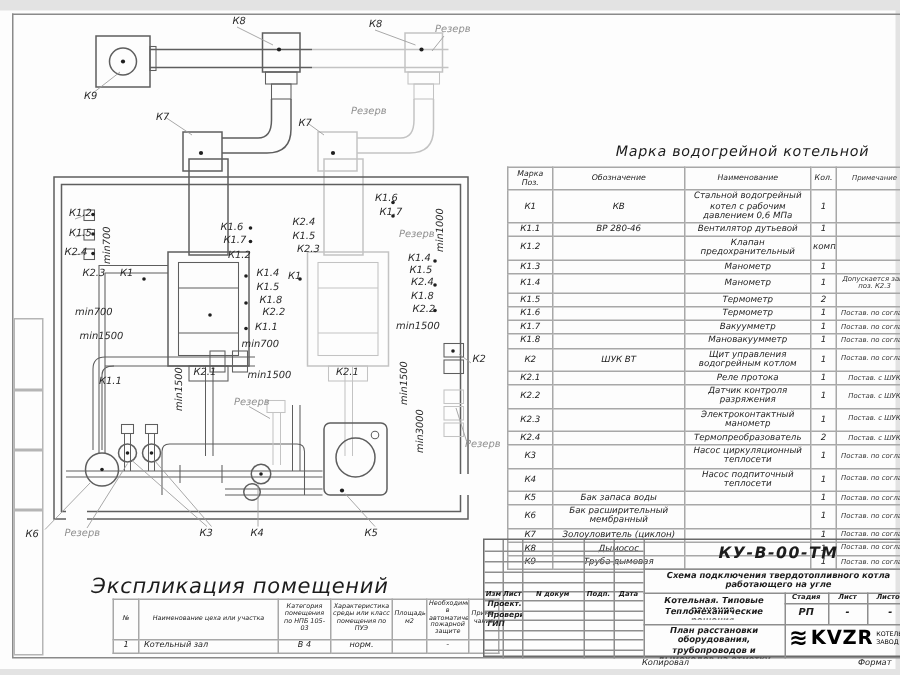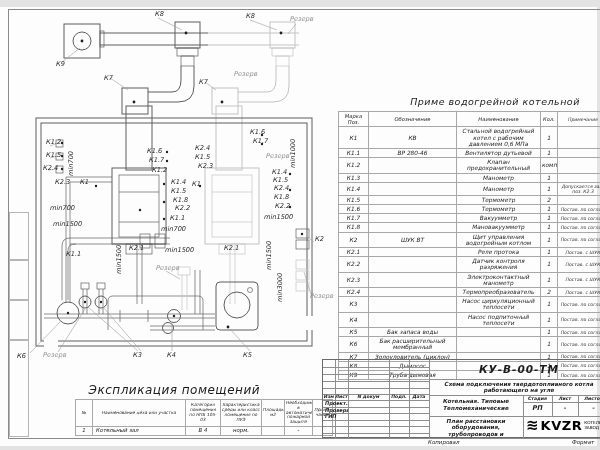--- a/index.html
+++ b/index.html
@@ -279,21 +279,21 @@
         <text x="315" y="241" class="plbl">К2</text>
         <text x="310" y="298" class="plbl gray">Резерв</text>
         <text x="17" y="358" class="plbl">К6</text>
         <text x="43" y="357" class="plbl gray">Резерв</text>
         <text x="133" y="357" class="plbl">К3</text>
         <text x="167" y="357" class="plbl">К4</text>
         <text x="243" y="357" class="plbl">К5</text>
       </g>
   </svg>
 
-  <div class="ttl" style="left:390px;top:96px;width:210px;">Приме водогрейной котельной</div>
+  <div class="ttl" style="left:390px;top:96px;width:210px;">Марка водогрейной котельной</div>
   <table class="ctab">
     <colgroup>
         <col style="width:30px">
         <col style="width:88px">
         <col style="width:84px">
         <col style="width:17px">
         <col style="width:51px">
       </colgroup>
     <thead>
       <tr>
@@ -448,21 +448,21 @@
         <tr>
           <td>К9</td>
           <td>Труба дымовая</td>
           <td></td>
           <td>1</td>
           <td>Постав. по соглас.</td>
         </tr>
       </tbody>
   </table>
 
-  <div class="ttl" style="left:60px;top:383px;width:200px;font-size:12px;text-align:right;">Экспликация помещений</div>
+  <div class="ttl" style="left:60px;top:383px;width:200px;font-size:14px;">Экспликация помещений</div>
   <table class="etab">
     <colgroup>
         <col style="width:17px">
         <col style="width:93px">
         <col style="width:35px">
         <col style="width:41px">
         <col style="width:23px">
         <col style="width:28px">
         <col style="width:20px">
       </colgroup>

